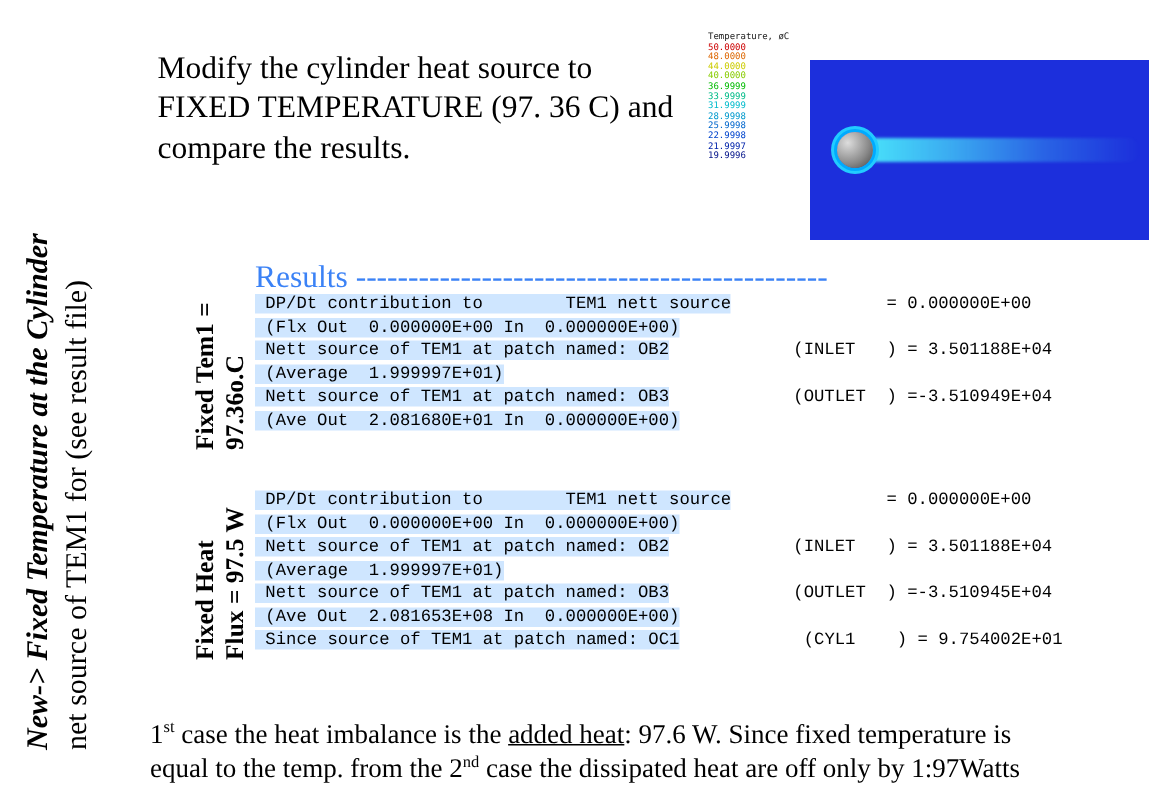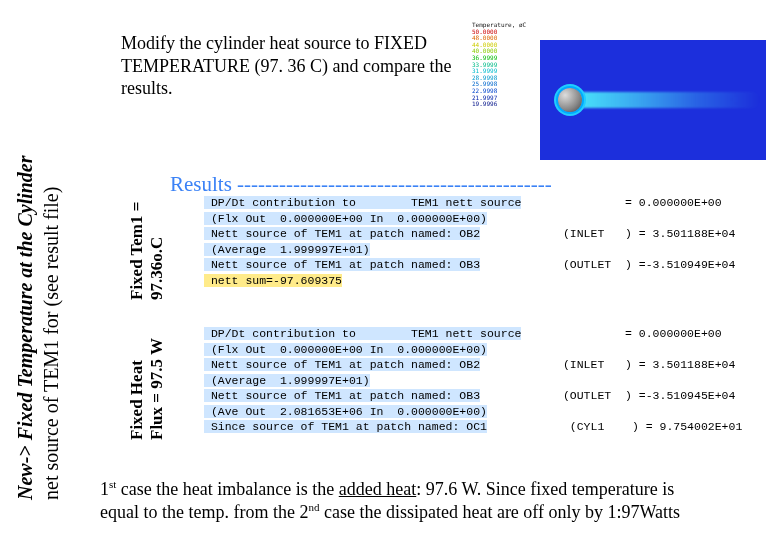--- a/index.html
+++ b/index.html
@@ -34,24 +34,23 @@
     font-size: 20px;
     color: #000;
     line-height: 1.1;
     white-space: nowrap;
   }
   .instruction {
     position: absolute;
     left: 105px;
     top: 32px;
     width: 350px;
-    font-size: 18px;
+    font-size: 21px;
     line-height: 1.25;
     color: #000;
-    margin-left: 16px;
   }
   .chart-thumb {
     position: absolute;
     left: 470px;
     top: 20px;
     width: 300px;
     height: 150px;
     background: #fff;
   }
   .chart-legend {
@@ -108,21 +107,21 @@
     font-family: 'Courier New', monospace;
     font-size: 11.5px;
     line-height: 1.35;
     color: #000;
     background: transparent;
   }
   #block1 { top: 195px; }
   #block2 { top: 326px; }
   .blue-bg { background: #cfe6ff; display: inline; }
   .yellow-bg { background: #ffeb8a; display: inline; }
-  .res-row { white-space: pre; margin-left: 34px; }
+  .res-row { white-space: pre; }
   .vlabel {
     position: absolute;
     transform: rotate(-90deg);
     transform-origin: left top;
     font-size: 17px;
     color: #000;
     line-height: 1.1;
     width: 140px;
   }
   #vlabel1a { left: 128px; top: 300px; font-weight: bold; }
@@ -180,29 +179,29 @@
 
 <div class="vlabel" id="vlabel2a">Fixed Heat</div>
 <div class="vlabel" id="vlabel2b">Flux = 97.5 W</div>
 
 <div class="result-block" id="block1">
   <div class="res-row"><span class="blue-bg"> DP/Dt contribution to        TEM1 nett source</span><span>               </span><span>= 0.000000E+00</span></div>
   <div class="res-row"><span class="blue-bg"> (Flx Out  0.000000E+00 In  0.000000E+00)</span></div>
   <div class="res-row"><span class="blue-bg"> Nett source of TEM1 at patch named: OB2</span><span>            </span><span>(INLET   )</span><span> </span><span>= 3.501188E+04</span></div>
   <div class="res-row"><span class="blue-bg"> (Average  1.999997E+01)</span></div>
   <div class="res-row"><span class="blue-bg"> Nett source of TEM1 at patch named: OB3</span><span>            </span><span>(OUTLET  )</span><span> </span><span>=-3.510949E+04</span></div>
-  <div class="res-row"><span class="yellow-bg"> nett sum=-97.609375</span></div>
+  <div class="res-row"><span class="blue-bg"> (Ave Out  2.081680E+01 In  0.000000E+00)</span></div>
 </div>
 
 <div class="result-block" id="block2">
   <div class="res-row"><span class="blue-bg"> DP/Dt contribution to        TEM1 nett source</span><span>               </span><span>= 0.000000E+00</span></div>
   <div class="res-row"><span class="blue-bg"> (Flx Out  0.000000E+00 In  0.000000E+00)</span></div>
   <div class="res-row"><span class="blue-bg"> Nett source of TEM1 at patch named: OB2</span><span>            </span><span>(INLET   )</span><span> </span><span>= 3.501188E+04</span></div>
   <div class="res-row"><span class="blue-bg"> (Average  1.999997E+01)</span></div>
   <div class="res-row"><span class="blue-bg"> Nett source of TEM1 at patch named: OB3</span><span>            </span><span>(OUTLET  )</span><span> </span><span>=-3.510945E+04</span></div>
-  <div class="res-row"><span class="blue-bg"> (Ave Out  2.081653E+06 In  0.000000E+00)</span></div>
+  <div class="res-row"><span class="blue-bg"> (Ave Out  2.081653E+08 In  0.000000E+00)</span></div>
   <div class="res-row"><span class="blue-bg"> Since source of TEM1 at patch named: OC1</span><span>            </span><span>(CYL1    )</span><span> </span><span>= 9.754002E+01</span></div>
 </div>
 
 <div class="footnote">
   <span>1</span><span class="sup">st</span><span> case the heat imbalance is the </span><span class="u">added heat</span><span>: 97.6 W. Since fixed temperature is</span><br>
   <span>equal to the temp. from the 2</span><span class="sup">nd</span><span> case the dissipated heat are off only by 1:97Watts</span>
 </div>
 
 </body></html>

